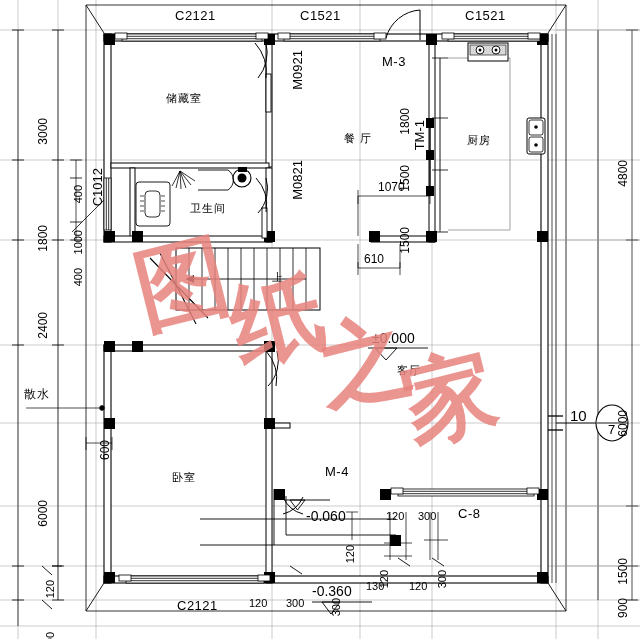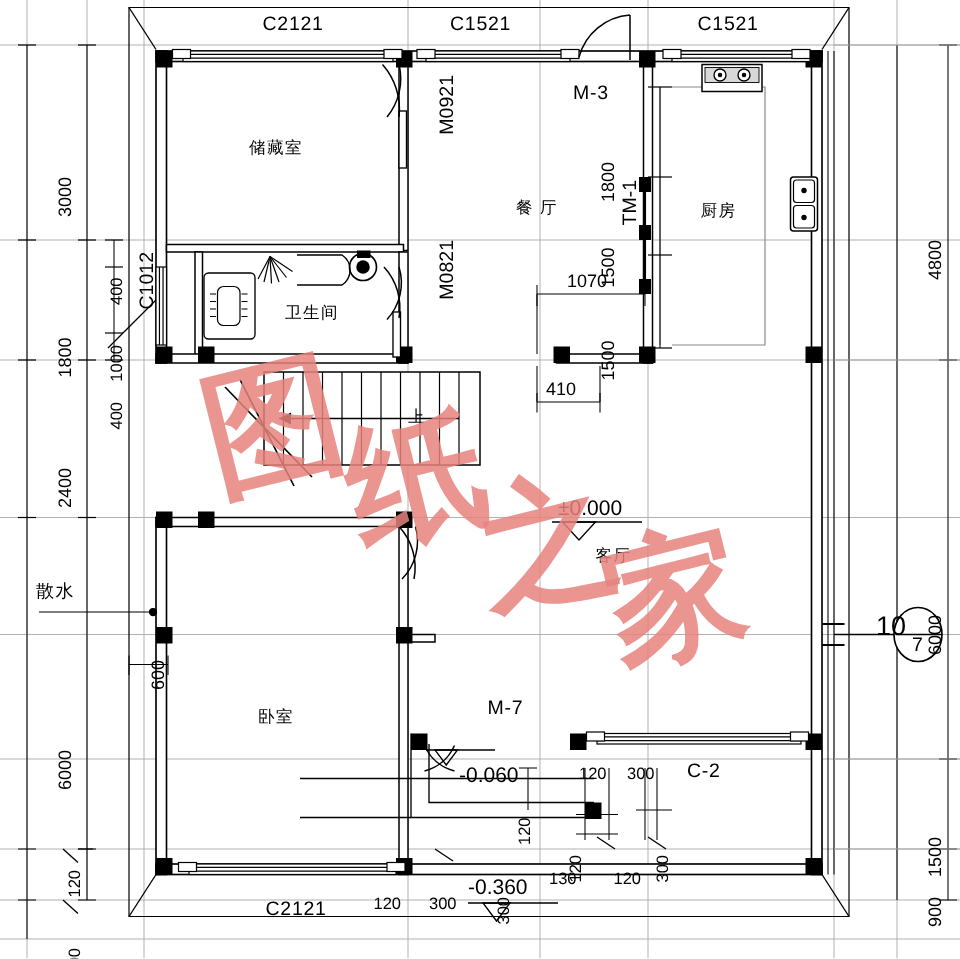--- a/index.html
+++ b/index.html
@@ -424,34 +424,34 @@
 <div class="lbl dimv" style="left:72px;top:268px;transform:rotate(-90deg) translate(-100%,0);font-size:11px;">400</div>
 
 <div class="lbl dimv" style="left:44px;top:580px;transform:rotate(-90deg) translate(-100%,0);font-size:11px;">120</div>
 <div class="lbl dimv" style="left:44px;top:632px;transform:rotate(-90deg) translate(-100%,0);font-size:11px;">300</div>
 
 <div class="lbl dimv" style="left:616px;top:160px;transform:rotate(-90deg) translate(-100%,0);">4800</div>
 <div class="lbl dimv" style="left:616px;top:410px;transform:rotate(-90deg) translate(-100%,0);">6000</div>
 <div class="lbl dimv" style="left:616px;top:558px;transform:rotate(-90deg) translate(-100%,0);">1500</div>
 <div class="lbl dimv" style="left:616px;top:598px;transform:rotate(-90deg) translate(-100%,0);">900</div>
 
-<div class="lbl" style="left:584px;top:407px;font-size:18px;">10</div>
+<div class="lbl" style="left:570px;top:407px;font-size:15px;">10</div>
 <div class="lbl" style="left:608px;top:422px;font-size:13px;">7</div>
 
 <div class="lbl dimv" style="left:398px;top:108px;transform:rotate(-90deg) translate(-100%,0);">1800</div>
 <div class="lbl dimv" style="left:398px;top:165px;transform:rotate(-90deg) translate(-100%,0);">1500</div>
 <div class="lbl dimv" style="left:398px;top:227px;transform:rotate(-90deg) translate(-100%,0);">1500</div>
 
 <div class="lbl dim" style="left:378px;top:180px;">1070</div>
-<div class="lbl dim" style="left:364px;top:252px;">410</div>
+<div class="lbl dim" style="left:364px;top:252px;">610</div>
 <div class="lbl dimv" style="left:98px;top:440px;transform:rotate(-90deg) translate(-100%,0);">600</div>
 
 <div class="lbl code" style="left:177px;top:598px;">C2121</div>
-<div class="lbl code" style="left:458px;top:506px;">C-2</div>
-<div class="lbl code" style="left:325px;top:464px;">M-7</div>
+<div class="lbl code" style="left:458px;top:506px;">C-8</div>
+<div class="lbl code" style="left:325px;top:464px;">M-4</div>
 
 <div class="lbl dim" style="left:249px;top:597px;font-size:11px;">120</div>
 <div class="lbl dim" style="left:286px;top:597px;font-size:11px;">300</div>
 <div class="lbl dim" style="left:366px;top:580px;font-size:11px;">130</div>
 <div class="lbl dim" style="left:409px;top:580px;font-size:11px;">120</div>
 <div class="lbl dimv" style="left:378px;top:570px;transform:rotate(-90deg) translate(-100%,0);font-size:11px;">120</div>
 <div class="lbl dimv" style="left:436px;top:570px;transform:rotate(-90deg) translate(-100%,0);font-size:11px;">300</div>
 <div class="lbl dim" style="left:386px;top:510px;font-size:11px;">120</div>
 <div class="lbl dim" style="left:418px;top:510px;font-size:11px;">300</div>
 <div class="lbl dimv" style="left:344px;top:545px;transform:rotate(-90deg) translate(-100%,0);font-size:11px;">120</div>

